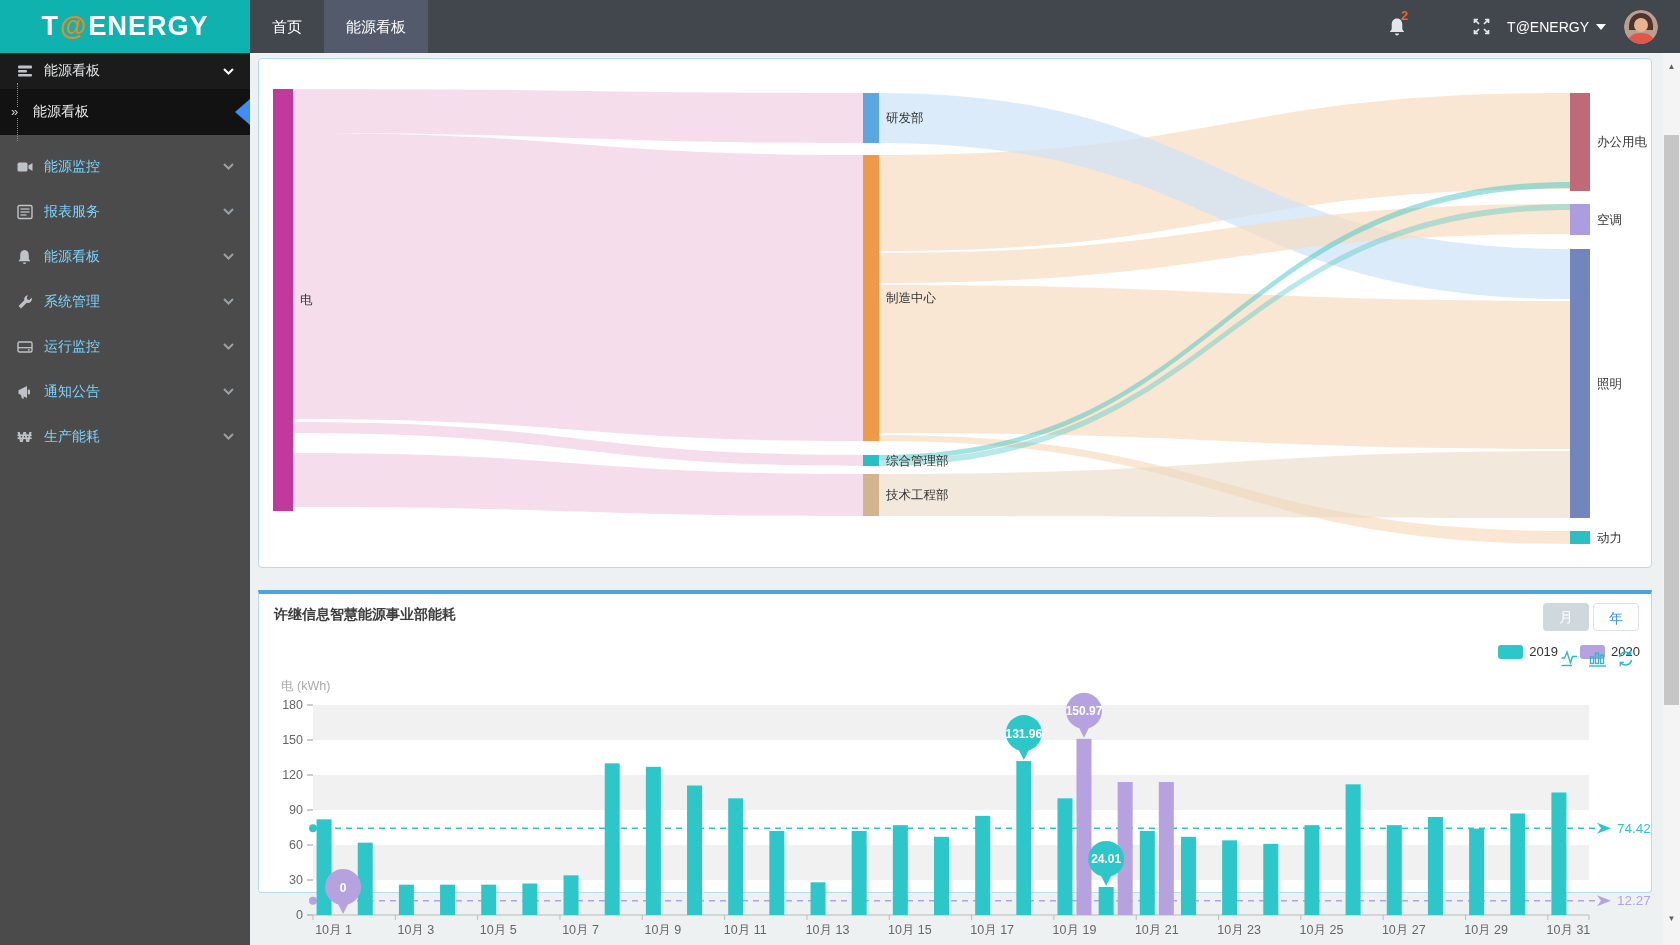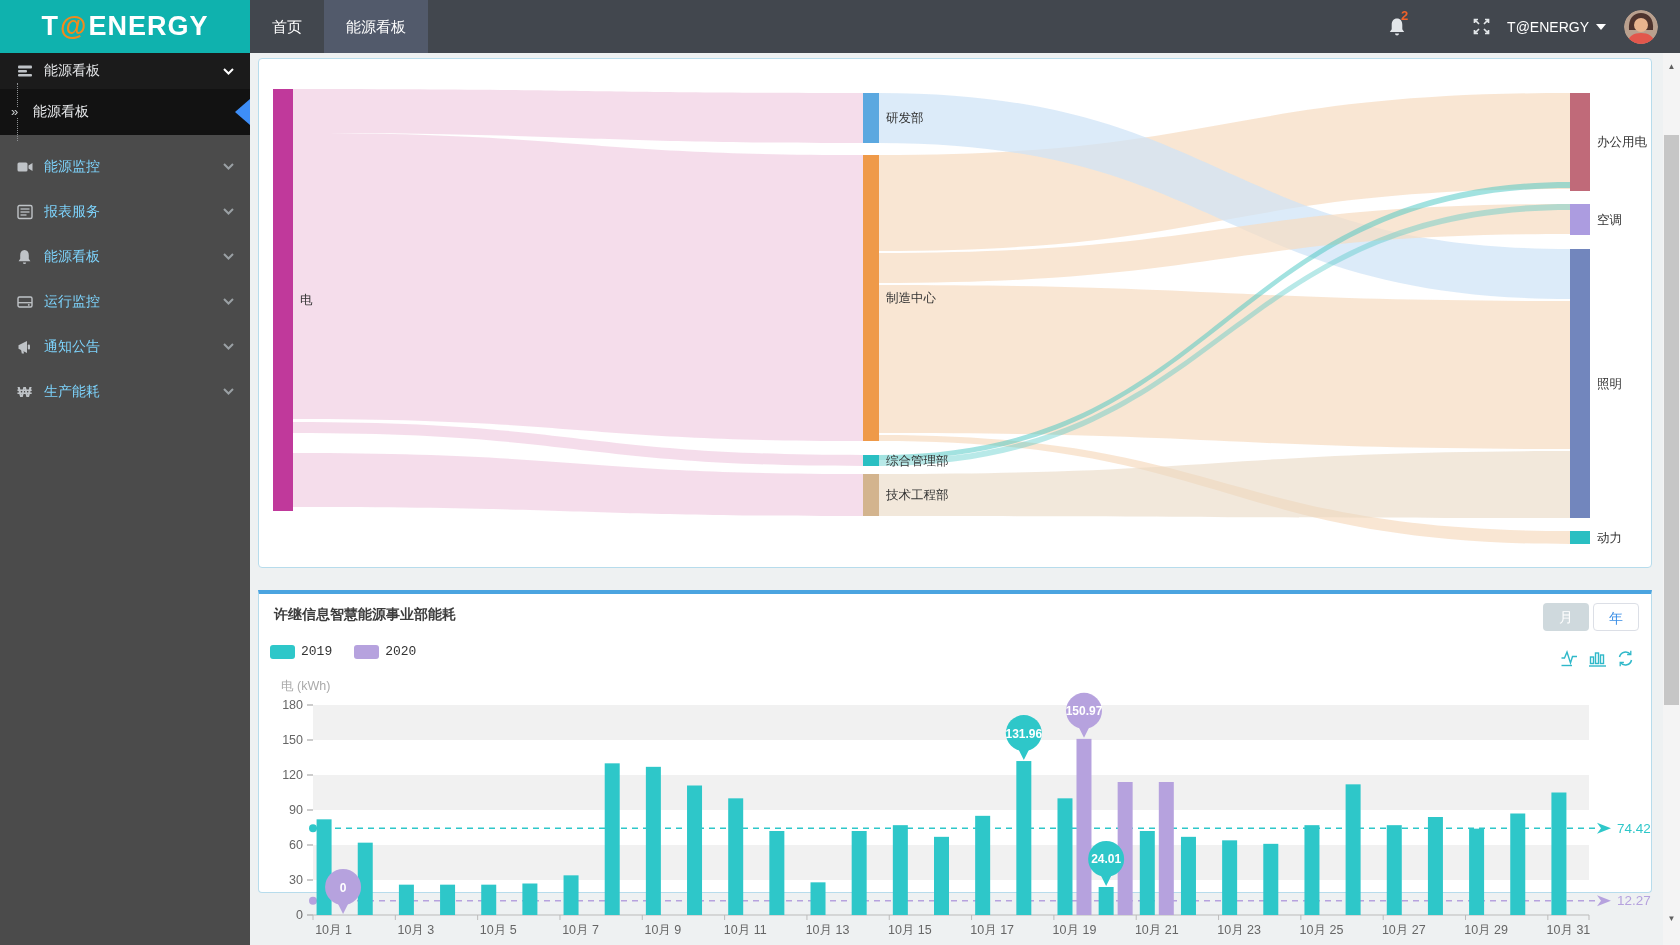--- a/index.html
+++ b/index.html
@@ -40,21 +40,21 @@
   
   .card{position:absolute;background:#fff;border:1px solid #b7dcec;border-radius:4px;box-sizing:border-box;}
   .sankey-card{left:258px;top:58px;width:1394px;height:510px;}
   .chart-card{left:258px;top:590px;width:1394px;height:303px;border-top:4px solid #4ba4e0;border-radius:0 0 4px 4px;}
   .chart-title{position:absolute;left:15px;top:12px;font-size:14px;font-weight:bold;color:#3c3c3c;}
   .toggle-group{position:absolute;right:12px;top:9px;display:flex;}
   .toggle-btn{width:46px;height:28px;line-height:28px;text-align:center;font-size:14px;border-radius:4px;
               cursor:pointer;margin-left:4px;box-sizing:border-box;}
   .toggle-btn.on{background:#cfd9dd;color:#fff;}
   .toggle-btn.off{background:#fff;border:1px solid #dcdfe6;color:#3a8ee6;}
-  .legend{position:absolute;left:0;right:0;top:50px;display:flex;justify-content:flex-start;align-items:center;font-family:Liberation Mono, monospace;}
+  .legend{position:absolute;left:0;right:0;top:50px;display:flex;justify-content:flex-end;align-items:center;}
   .legend-item{display:flex;align-items:center;margin:0 11px;cursor:pointer;}
   .legend-swatch{width:25px;height:14px;border-radius:3px;margin-right:6px;}
   .legend-label{font-size:13px;color:#333;}
   .toolbox{position:absolute;right:16px;top:55px;display:flex;align-items:center;}
   .tool{margin-left:9px;cursor:pointer;display:flex;}
   
   .vscroll{position:absolute;left:1663px;top:53px;width:17px;height:892px;background:#f4f4f4;z-index:30;}
   .vs-arrow{position:absolute;left:0;width:17px;height:17px;color:#606060;font-size:8px;line-height:17px;
             text-align:center;cursor:pointer;}
   .vs-thumb{position:absolute;left:1px;width:15px;background:#c6c6c6;cursor:pointer;}
@@ -163,20 +163,33 @@
       </span>
     </div>
     <div class="menu-item">
       <span class="mi-icon">
         <svg width="15" height="16" viewBox="0 0 15 16" fill="#bfc3c7">
           <path d="M7.5 1C4.7 1 3.2 3.2 3.2 6.2v3.6L1.6 12.2h11.8l-1.6-2.4V6.2C11.8 3.2 10.3 1 7.5 1z"></path>
           <path d="M5.9 13.4a1.6 1.6 0 0 0 3.2 0z"></path>
         </svg>
       </span>
       <span class="mi-label">能源看板</span>
+      <span class="mi-chev">
+        <svg width="11" height="7" viewBox="0 0 11 7" fill="none" stroke="#9aa0a4" stroke-width="2">
+          <polyline points="1,1 5.5,5.5 10,1"></polyline>
+        </svg>
+      </span>
+    </div>
+    <div class="menu-item">
+      <span class="mi-icon">
+        <svg width="16" height="16" viewBox="0 0 16 16" fill="#bfc3c7">
+          <path d="M11.2 1.3a4 4 0 0 0-3.9 5L1.6 12l2.4 2.4 5.7-5.7a4 4 0 0 0 5-5.1l-2.3 2.3-2.1-.5-.5-2.1z"></path>
+        </svg>
+      </span>
+      <span class="mi-label">系统管理</span>
       <span class="mi-chev">
         <svg width="11" height="7" viewBox="0 0 11 7" fill="none" stroke="#9aa0a4" stroke-width="2">
           <polyline points="1,1 5.5,5.5 10,1"></polyline>
         </svg>
       </span>
     </div>
     <div class="menu-item">
       <span class="mi-icon">
         <svg width="16" height="16" viewBox="0 0 16 16">
           <rect x="1" y="3" width="14" height="10" rx="1.5" fill="none" stroke="#bfc3c7" stroke-width="1.4"></rect>

